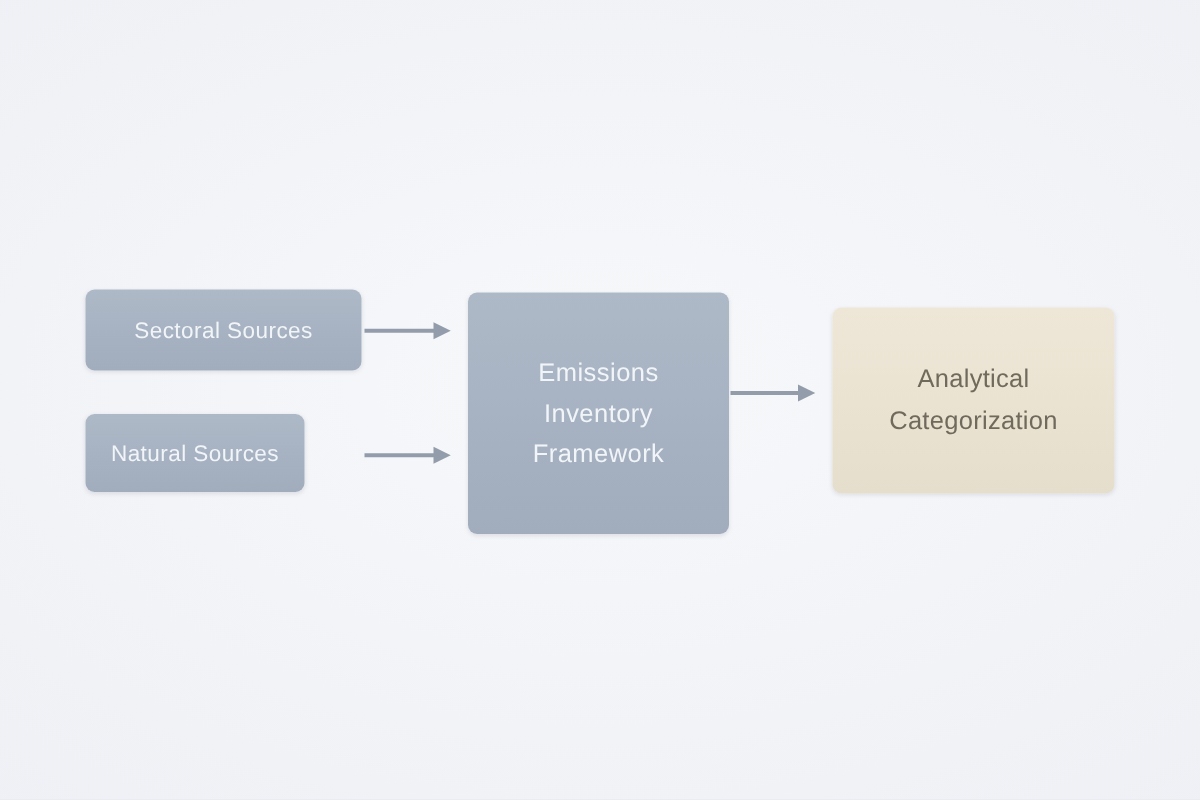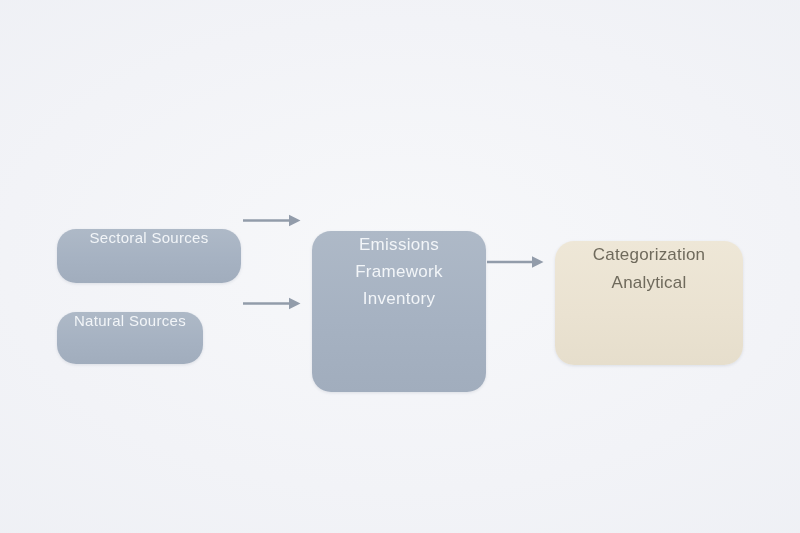--- a/index.html
+++ b/index.html
@@ -16,26 +16,25 @@
     background: radial-gradient(ellipse 90% 80% at 50% 48%,
                 var(--bg-center, #f7f8fa) 0%,
                 var(--bg-mid, #f2f3f7) 55%,
                 var(--bg-edge, #edeff4) 100%);
   }
   .node {
     position: absolute;
     display: flex;
     flex-direction: column;
     align-items: center;
-    justify-content: flex-start;
+    justify-content: center;
     text-align: center;
     box-sizing: border-box;
-    border-radius: 19px;
+    border-radius: 6px;
     box-shadow: 0 1px 3px rgba(110, 122, 145, 0.18);
-    margin-top: 36px;
   }
   .node-blue {
     background: linear-gradient(180deg, #aeb9c7 0%, var(--node-primary, #a6b2c2) 55%, #a1adbd 100%);
     color: var(--node-primary-text, #f2f5f8);
     letter-spacing: 0.3px;
   }
   .node-beige {
     background: linear-gradient(180deg, #eee7d7 0%, var(--node-accent, #eae2d1) 60%, #e6decc 100%);
     color: var(--node-accent-text, #6f6a5c);
     letter-spacing: 0.2px;
@@ -78,22 +77,22 @@
   <div class="node node-blue node-sectoral">
     <span class="line">Sectoral Sources</span>
   </div>
 
   <div class="node node-blue node-natural">
     <span class="line">Natural Sources</span>
   </div>
 
   <div class="node node-blue node-framework">
     <span class="line">Emissions</span>
+    <span class="line">Inventory</span>
     <span class="line">Framework</span>
-    <span class="line">Inventory</span>
   </div>
 
   <div class="node node-beige node-output">
+    <span class="line">Analytical</span>
     <span class="line">Categorization</span>
-    <span class="line">Analytical</span>
   </div>
 
 </div>
 
 </body></html>

